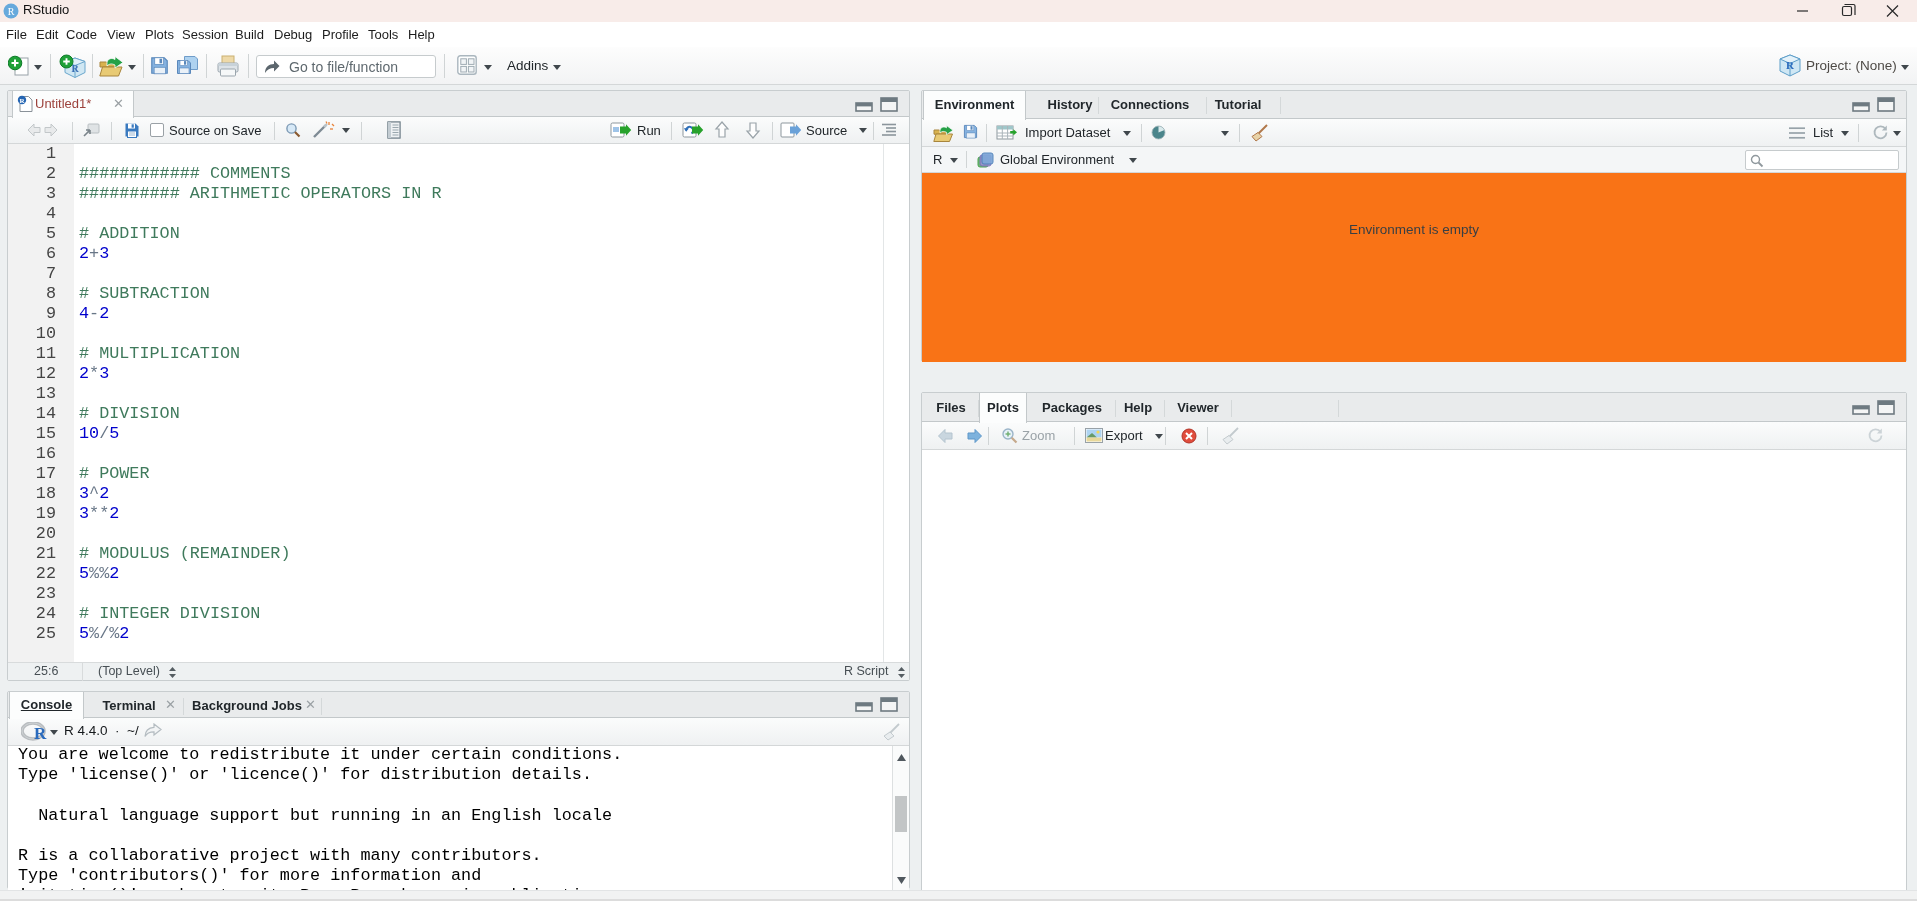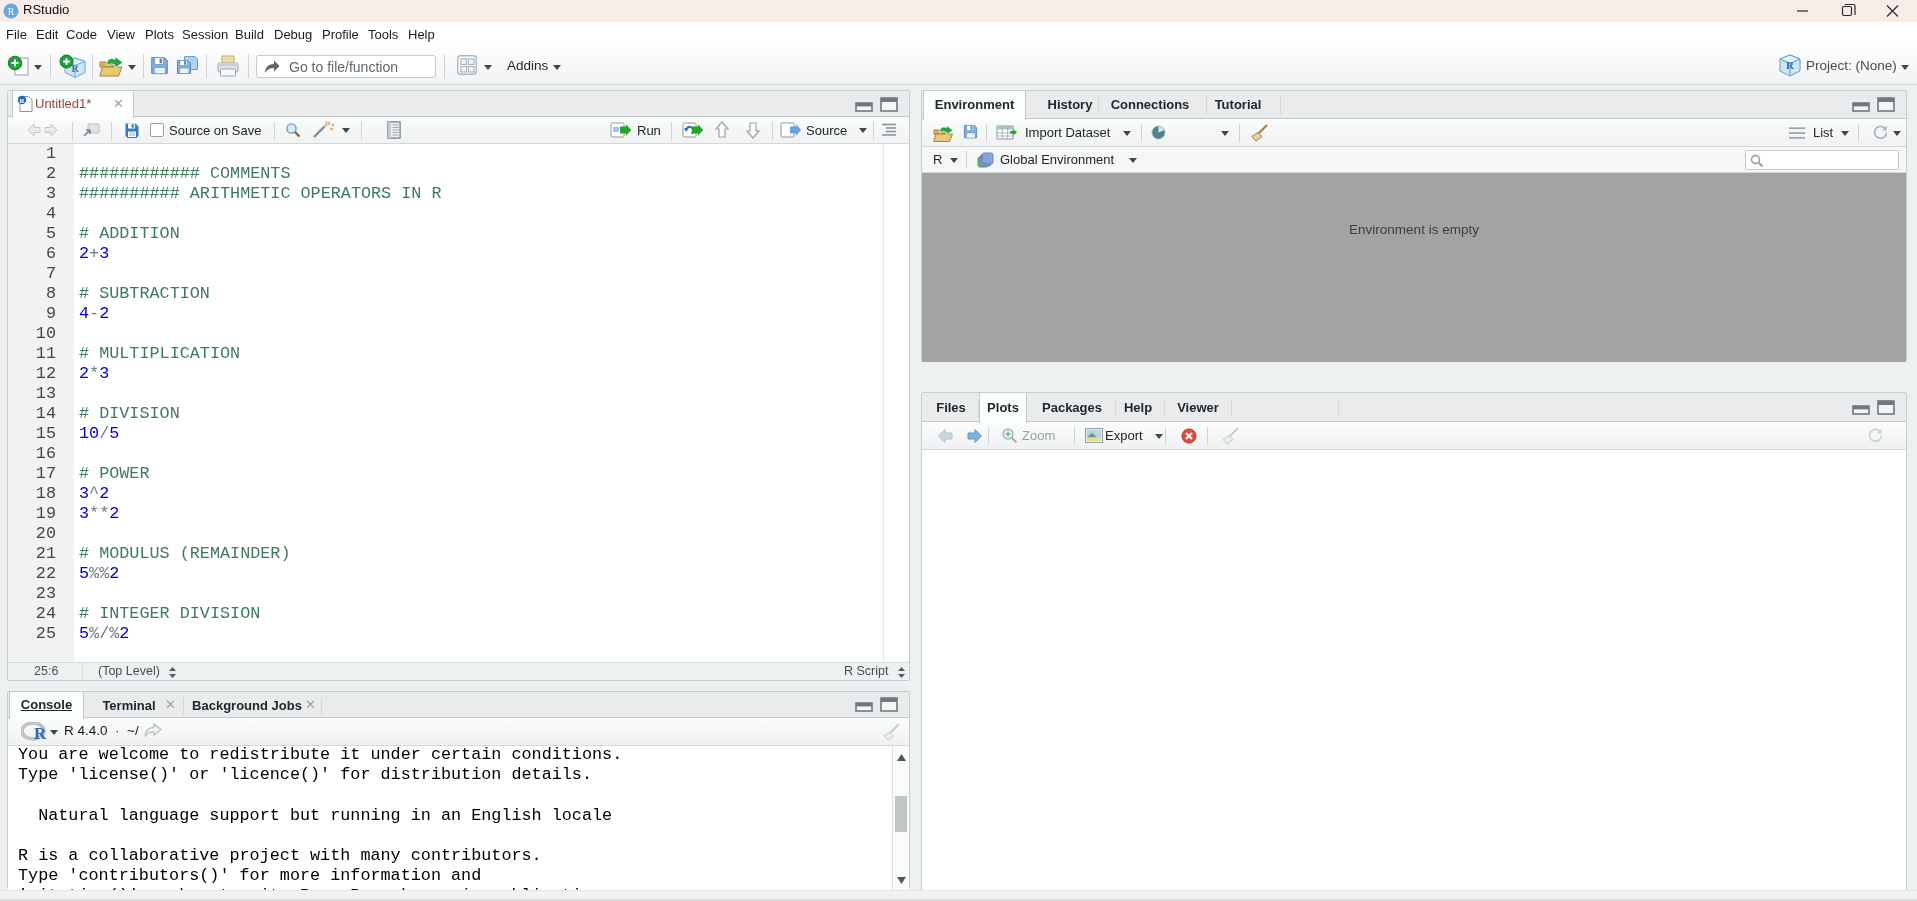--- a/index.html
+++ b/index.html
@@ -461,21 +461,21 @@
       <span class="abs lbl13" style="left:78px;top:5px;">Global Environment</span>
       <span class="caret abs" style="left:207px;top:11px;"></span>
 
       <div class="abs" style="left:823px;top:3px;width:154px;height:20px;background:#fff;border:1px solid #c6cbcd;border-radius:2px;">
         <svg style="position:absolute;left:4px;top:3px" width="14" height="14" viewBox="0 0 14 14">
           <circle cx="5.5" cy="5.5" r="4" fill="none" stroke="#8f989d" stroke-width="1.4"></circle>
           <line x1="8.5" y1="8.5" x2="12.5" y2="12.5" stroke="#8f989d" stroke-width="1.8"></line>
         </svg>
       </div>
     </div>
-    <div class="abs" style="left:0;top:82px;width:984px;height:189px;background:#a3a3a3;">
+    <div class="abs" style="left:0;top:82px;width:984px;height:189px;background:#f97316;">
       <div style="position:absolute;left:0;right:0;top:49px;text-align:center;font-size:13.5px;color:#383f44;">Environment is empty</div>
     </div>
   </div>
 
   <div class="pane" id="filespane" style="left:921px;top:392px;width:986px;height:640px;">
     <div class="tabbar" style="height:29px;">
       <span class="tab" style="left:4px;width:50px;line-height:29px;">Files</span>
       <div class="tabsep" style="left:56px;top:7px;"></div>
       <div class="tab active" style="left:57px;width:48px;height:30px;line-height:29px;">Plots</div>
       <span class="tab" style="left:110px;width:80px;line-height:29px;">Packages</span>

